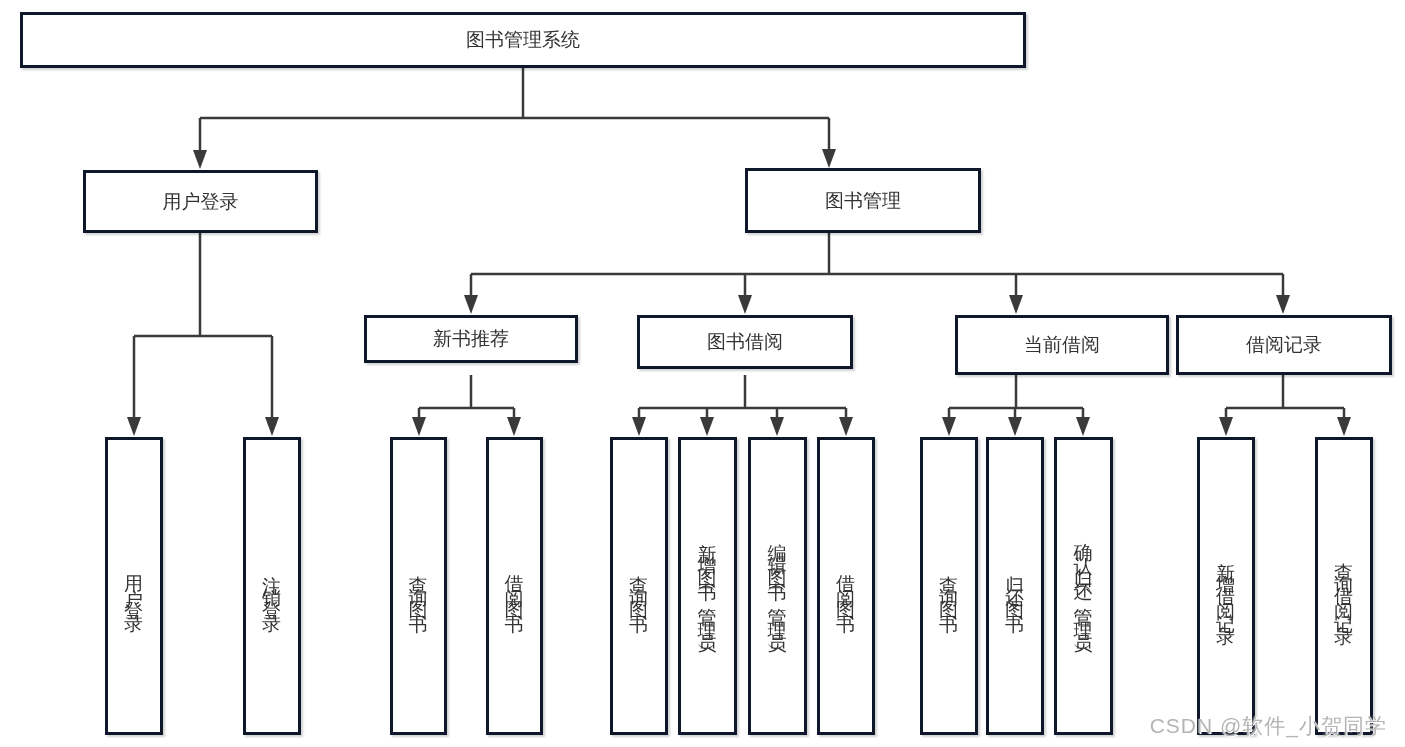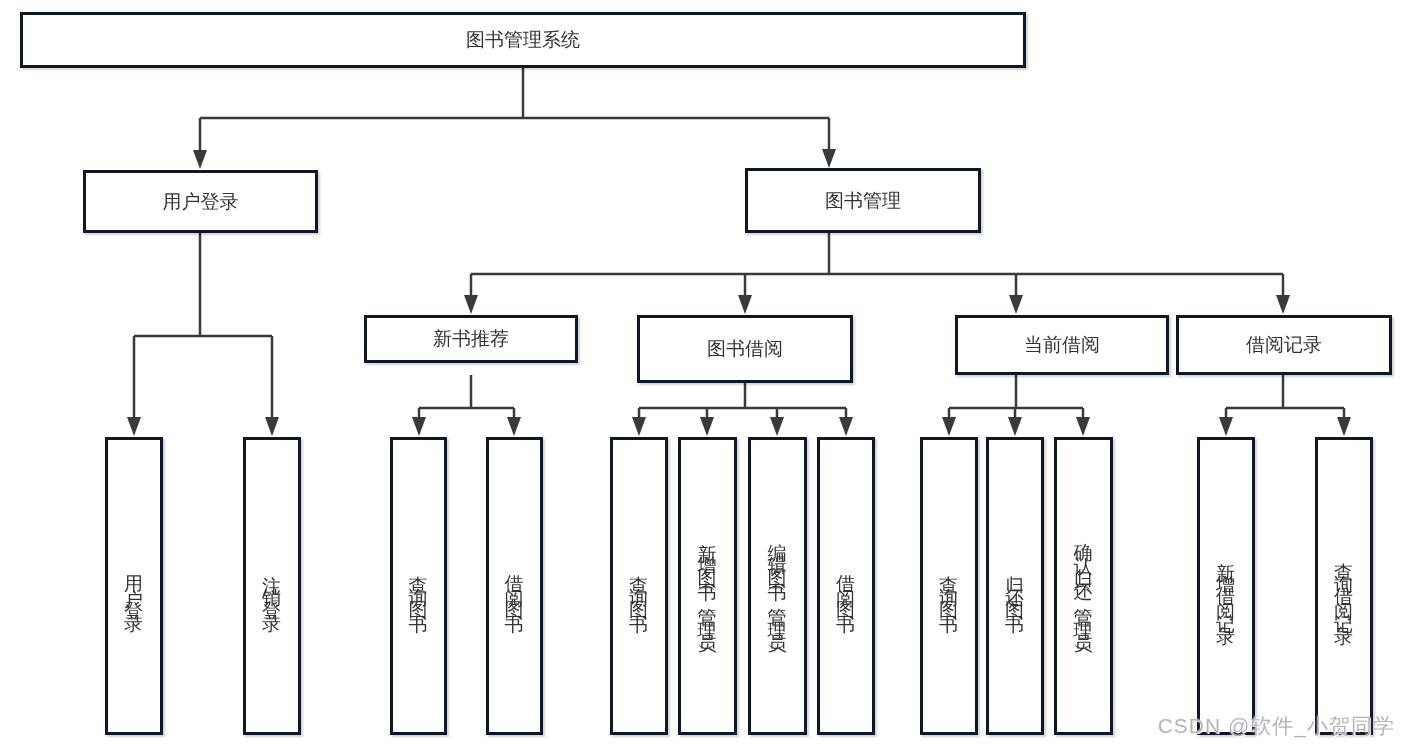--- a/index.html
+++ b/index.html
@@ -33,21 +33,21 @@
   }
   .vnode {
     writing-mode: vertical-rl;
     text-orientation: mixed;
     letter-spacing: 13px;
     line-height: 1;
     white-space: normal;
   }
   #watermark {
     position: absolute;
-    right: 10px;
+    right: 18px;
     top: 712px;
     font-size: 21px;
     color: #b4b4b4;
     letter-spacing: 1px;
     text-shadow: 0 0 2px #ffffff, 1px 1px 0 #ffffff;
     z-index: 10;
   }
 </style>
 </head>
 <body>
@@ -122,21 +122,21 @@
         <polygon points="1337,417 1351,417 1344,436"></polygon>
     </g>
   </svg>
 
   <div class="node" style="left:20px; top:12px; width:1006px; height:56px;">图书管理系统</div>
 
   <div class="node" style="left:83px; top:170px; width:235px; height:63px;">用户登录</div>
   <div class="node" style="left:745px; top:168px; width:236px; height:65px;">图书管理</div>
 
   <div class="node" style="left:364px; top:315px; width:214px; height:48px;">新书推荐</div>
-  <div class="node" style="left:637px; top:315px; width:216px; height:68px;">图书借阅</div>
+  <div class="node" style="left:637px; top:315px; width:216px; height:54px;">图书借阅</div>
   <div class="node" style="left:909px; top:315px; width:214px; height:60px;margin-left:46px;">当前借阅</div>
   <div class="node" style="left:1176px; top:315px; width:216px; height:60px;text-align:right;">借阅记录</div>
 
   <div class="node vnode" style="left:105px; top:437px; width:58px; height:298px;">用户登录</div>
   <div class="node vnode" style="left:243px; top:437px; width:58px; height:298px;">注销登录</div>
 
   <div class="node vnode" style="left:390px; top:437px; width:57px; height:298px;">查询图书</div>
   <div class="node vnode" style="left:486px; top:437px; width:57px; height:298px;">借阅图书</div>
 
   <div class="node vnode" style="left:610px; top:437px; width:58px; height:298px;">查询图书</div>

